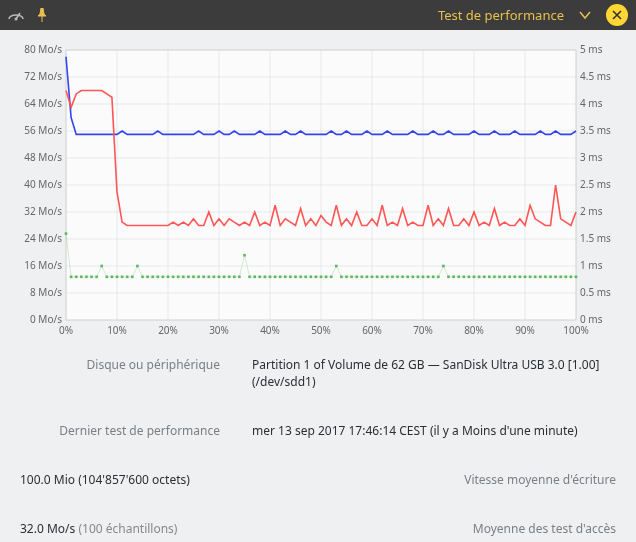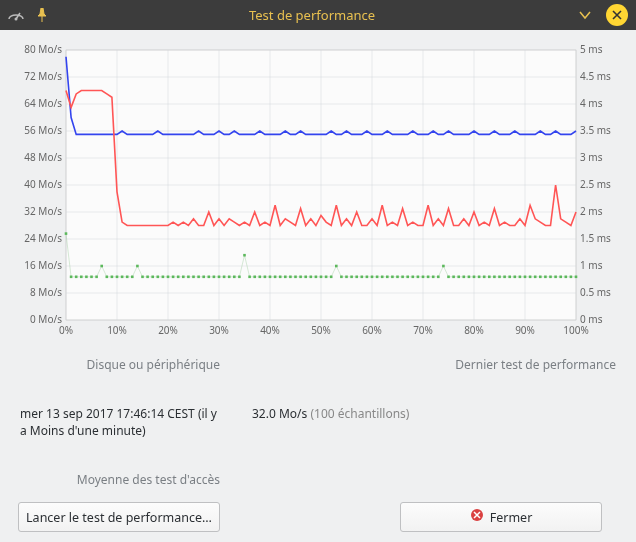--- a/index.html
+++ b/index.html
@@ -22,21 +22,21 @@
     align-items: center;
     padding: 0 8px;
     gap: 10px;
   }
   .titlebar .icon {
     width: 16px; height: 16px;
     display: inline-flex; align-items: center; justify-content: center;
   }
   .titlebar .title {
     flex: 1;
-    text-align: center;
+    text-align: right;
     color: #e8c050;
     font-size: 13px;
   }
   .titlebar .win-btn {
     width: 22px; height: 22px;
     display: inline-flex; align-items: center; justify-content: center;
     border-radius: 50%;
   }
   .titlebar .win-btn.close { background: #ffd633; }
   
@@ -284,22 +284,25 @@
         <rect class="pts-access" x="534.3" y="231.5" width="2.6" height="2.6"></rect>
         <rect class="pts-access" x="539.4000000000001" y="231.5" width="2.6" height="2.6"></rect>
         <rect class="pts-access" x="544.5" y="231.5" width="2.6" height="2.6"></rect>
         <rect class="pts-access" x="549.6" y="231.5" width="2.6" height="2.6"></rect>
         <rect class="pts-access" x="554.7" y="231.5" width="2.6" height="2.6"></rect>
       </svg>
   </div>
 
   <div class="info">
     <div class="label">Disque ou périphérique</div>
+    <div class="value">Partition 1 of Volume de 62 GB — SanDisk Ultra USB 3.0 [1.00] (/dev/sdd1)</div>
     <div class="label">Dernier test de performance</div>
     <div class="value">mer 13 sep 2017 17:46:14 CEST (il y a Moins d'une minute)</div>
+    <div class="value">100.0 Mio (104'857'600 octets)</div>
+    <div class="label">Vitesse moyenne d'écriture</div>
     <div class="value">
       <span>32.0 Mo/s</span>
       <span class="muted">(100 échantillons)</span>
     </div>
     <div class="label">Moyenne des test d'accès</div>
   </div>
 
   <div class="button-row">
     <div class="btn">
       <span>Lancer le test de performance…</span>

